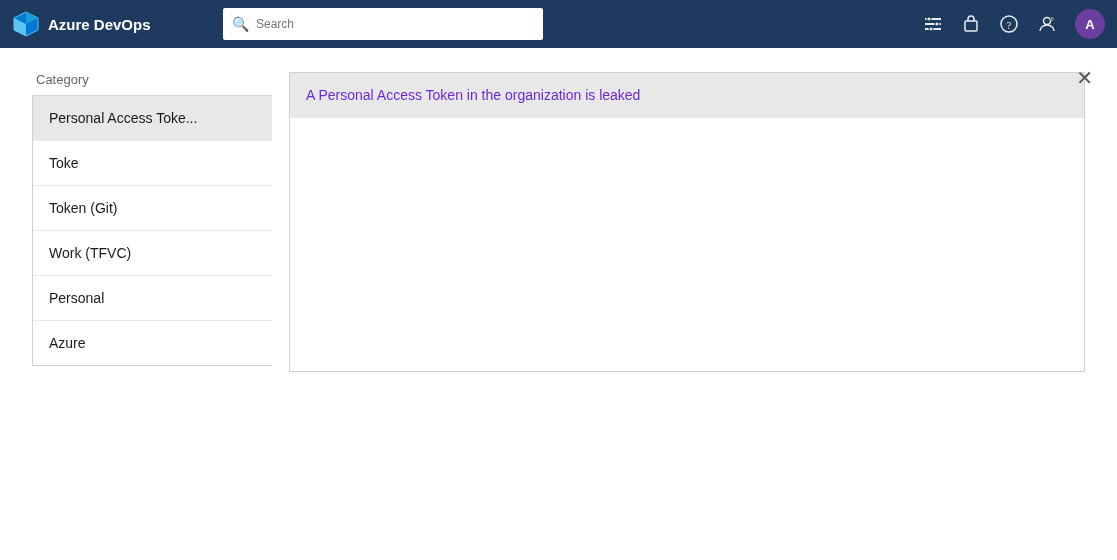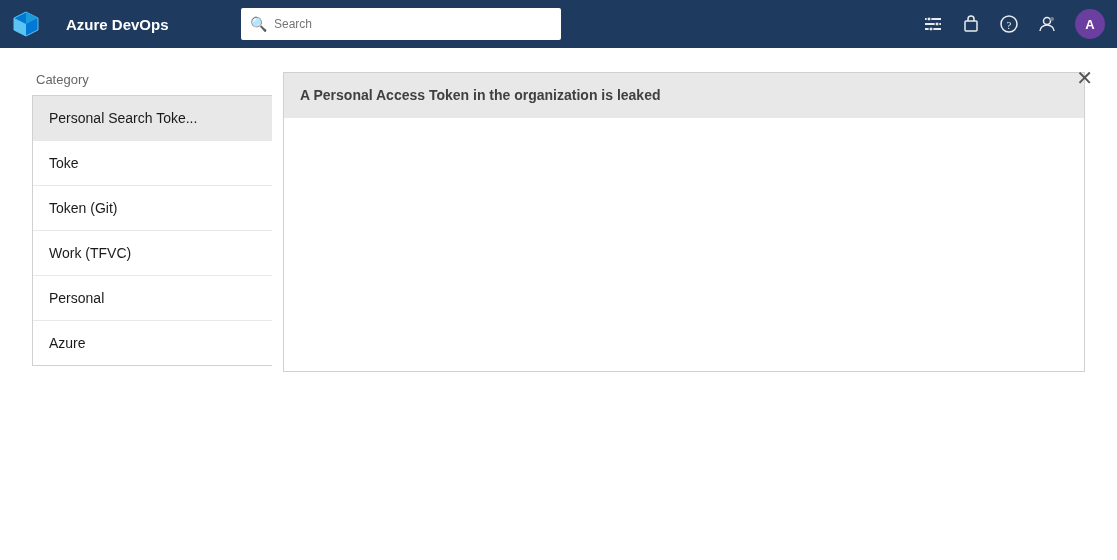--- a/index.html
+++ b/index.html
@@ -23,21 +23,21 @@
       align-items: center;
       background: #1e3a5f;
       height: 48px;
       padding: 0 12px;
       gap: 12px;
     }
 
     .nav-brand {
       display: flex;
       align-items: center;
-      gap: 26px;
+      gap: 8px;
       color: #fff;
       font-weight: 600;
       font-size: 15px;
       white-space: nowrap;
     }
 
     .nav-brand-icon {
       width: 28px;
       height: 28px;
     }
@@ -113,21 +113,21 @@
       font-size: 20px;
       color: #555;
       cursor: pointer;
       background: none;
       border: none;
       line-height: 1;
     }
 
     .dialog-body {
       display: flex;
-      gap: 11px;
+      gap: 17px;
     }
 
     .column-header {
       font-size: 13px;
       color: #666;
       margin-bottom: 8px;
       padding-left: 4px;
     }
 
     
@@ -166,25 +166,24 @@
 
     .template-list {
       border: 1px solid #d0d0d0;
       min-height: 300px;
       background: #fff;
     }
 
     .template-item {
       padding: 14px 16px;
       font-size: 14px;
-      color: #404040;
+      color: #6d28d9;
       border-bottom: 1px solid #e8e8e8;
       cursor: pointer;
       background: #e8e8e8;
-      font-weight: bold;
     }
   </style>
 </head>
 <body>
 
 <nav class="navbar">
   <div class="nav-brand">
 
     <svg class="nav-brand-icon" viewBox="0 0 28 28" fill="none" xmlns="http://www.w3.org/2000/svg">
       <rect width="28" height="28" fill="none"></rect>
@@ -237,21 +236,21 @@
 <div class="main-content">
 
   <button class="close-btn" title="Close">✕</button>
 
   <div class="dialog-body">
 
     <div class="category-column">
       <div class="column-header">Category</div>
       <div class="category-list">
 
-      <div class="category-item active">Personal Search Toke...</div>
+      <div class="category-item active">Personal Access Toke...</div>
           <div class="category-item">Toke</div>
           <div class="category-item">Token (Git)</div>
           <div class="category-item">Work (TFVC)</div>
           <div class="category-item">Personal</div>
           <div class="category-item">Azure</div>
         </div>
     </div>
 
     <div class="template-column">
       <div class="template-list">

